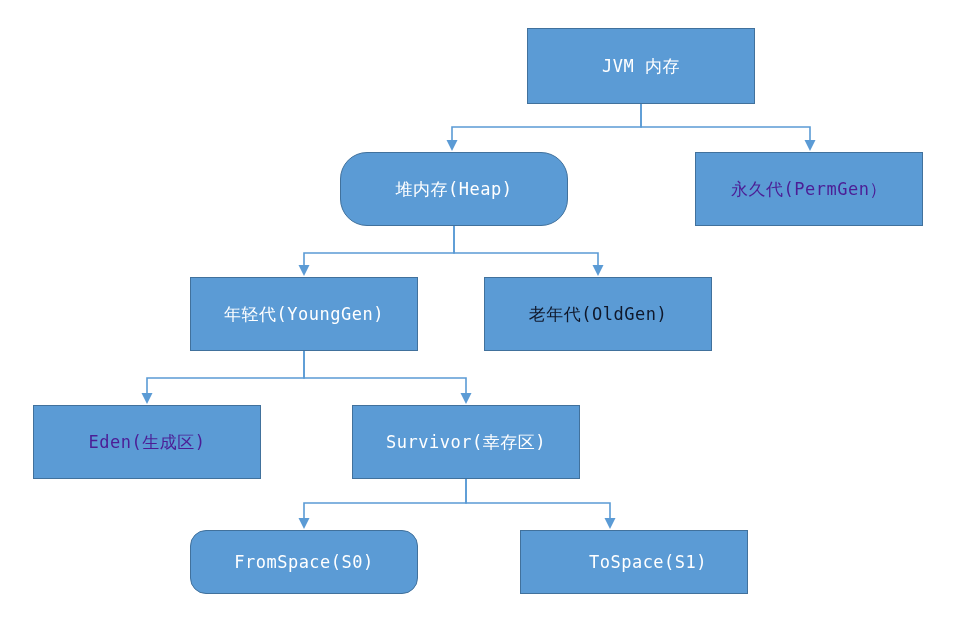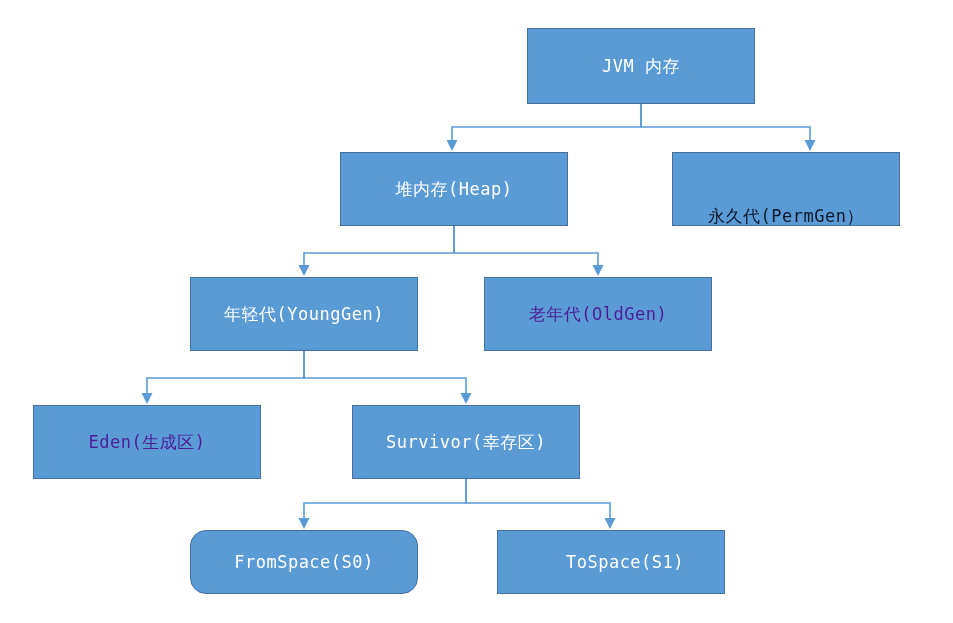--- a/index.html
+++ b/index.html
@@ -83,39 +83,39 @@
       <g>
         <path d="M 466 479 L 466 503 L 610 503 L 610 518" fill="none" stroke="#5B9BD5" stroke-width="1.6"></path>
         <polygon points="604.5,518 615.5,518 610,529" fill="#5B9BD5"></polygon>
       </g>
     </svg>
 
   <div id="node-layer">
       <div class="node" style="left: 527px; top: 28px; width: 228px; height: 76px; background: rgb(91, 155, 213); border-color: rgb(65, 113, 156); color: rgb(255, 255, 255);">
         <span class="node-label">JVM 内存</span>
       </div>
-      <div class="node" style="left: 340px; top: 152px; width: 228px; height: 74px; background: rgb(91, 155, 213); border-color: rgb(65, 113, 156); color: rgb(255, 255, 255);">
+      <div class="node" style="left: 340px; top: 152px; width: 228px; height: 74px; background: rgb(91, 155, 213); border-color: rgb(65, 113, 156); color: rgb(255, 255, 255); border-radius: 27px;">
         <span class="node-label">堆内存(Heap)</span>
       </div>
-      <div class="node" style="left: 672px; top: 152px; width: 228px; height: 74px; background: rgb(91, 155, 213); border-color: rgb(65, 113, 156); color: #0f172a; align-items: flex-end;">
+      <div class="node" style="left: 695px; top: 152px; width: 228px; height: 74px; background: rgb(91, 155, 213); border-color: rgb(65, 113, 156); color: #4c1d95;">
         <span class="node-label">永久代(PermGen）</span>
       </div>
       <div class="node" style="left: 190px; top: 277px; width: 228px; height: 74px; background: rgb(91, 155, 213); border-color: rgb(65, 113, 156); color: rgb(255, 255, 255);">
         <span class="node-label">年轻代(YoungGen)</span>
       </div>
-      <div class="node" style="left: 484px; top: 277px; width: 228px; height: 74px; background: rgb(91, 155, 213); border-color: rgb(65, 113, 156); color: #4c1d95; text-align: center;">
+      <div class="node" style="left: 484px; top: 277px; width: 228px; height: 74px; background: rgb(91, 155, 213); border-color: rgb(65, 113, 156); color: #0f172a; text-align: center;">
         <span class="node-label">老年代(OldGen)</span>
       </div>
       <div class="node" style="left: 33px; top: 405px; width: 228px; height: 74px; background: rgb(91, 155, 213); border-color: rgb(65, 113, 156); color: #4c1d95;">
         <span class="node-label">Eden(生成区)</span>
       </div>
       <div class="node" style="left: 352px; top: 405px; width: 228px; height: 74px; background: rgb(91, 155, 213); border-color: rgb(65, 113, 156); color: rgb(255, 255, 255);">
         <span class="node-label">Survivor(幸存区)</span>
       </div>
       <div class="node" style="left: 190px; top: 530px; width: 228px; height: 64px; background: rgb(91, 155, 213); border-color: rgb(65, 113, 156); color: rgb(255, 255, 255); border-radius: 16px;">
         <span class="node-label">FromSpace(S0)</span>
       </div>
-      <div class="node" style="left: 497px; top: 530px; width: 228px; height: 64px; background: rgb(91, 155, 213); border-color: rgb(65, 113, 156); color: rgb(255, 255, 255); padding-left: 28px;">
+      <div class="node" style="left: 520px; top: 530px; width: 228px; height: 64px; background: rgb(91, 155, 213); border-color: rgb(65, 113, 156); color: rgb(255, 255, 255); padding-left: 28px;">
         <span class="node-label">ToSpace(S1)</span>
       </div>
     </div>
 
 </div>
 
 </body></html>

